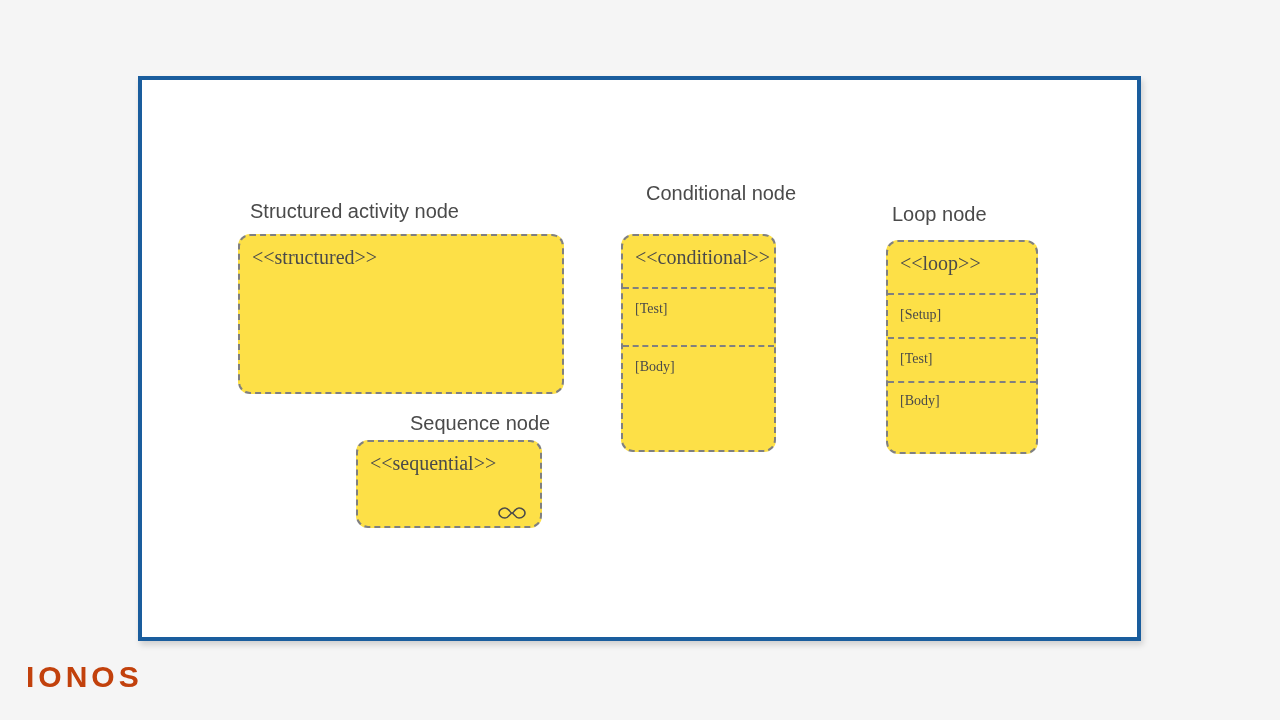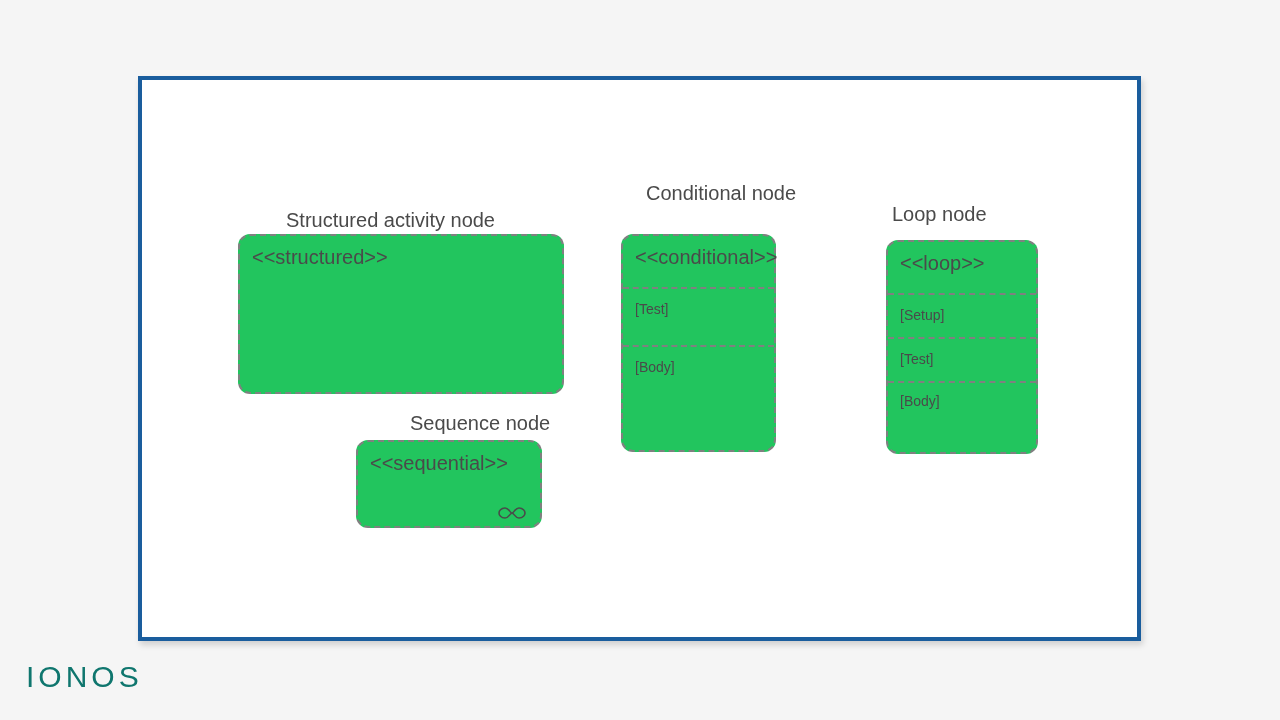--- a/index.html
+++ b/index.html
@@ -24,21 +24,22 @@
   .label {
     position: absolute;
     font-size: 20px;
     color: #4a4a4a;
     font-weight: 400;
   }
   .node {
     position: absolute;
     border: 2px dashed #808080;
     border-radius: 12px;
-    background: #22c55e;
+    background: #fde047;
+    font-family: Liberation Serif, serif;
   }
   .stereo {
     font-size: 20px;
     color: #4a4a4a;
     padding: 10px 12px 4px 12px;
   }
   .compart {
     border-top: 2px dashed #808080;
     font-size: 14px;
     color: #4a4a4a;
@@ -49,32 +50,32 @@
     position: absolute;
     right: 14px;
     bottom: 6px;
   }
   .infinity svg { display: block; }
   .logo {
     position: absolute;
     left: 26px;
     bottom: 26px;
     font-family: Arial, sans-serif;
-    font-weight: 400;
+    font-weight: 700;
     font-size: 30px;
     letter-spacing: 4px;
-    color: #0f766e;
+    color: #c2410c;
   }
 </style>
 </head>
 <body>
 
 <div class="frame">
 
-  <div class="label" style="left:108px; top:129px;margin-left:36px;">Structured activity node</div>
+  <div class="label" style="left:108px; top:120px;">Structured activity node</div>
   <div class="node" style="left:96px; top:154px; width:326px; height:160px;">
     <div class="stereo">&lt;&lt;structured&gt;&gt;</div>
   </div>
 
   <div class="label" style="left:220px; top:332px;margin-left:48px;">Sequence node</div>
   <div class="node" style="left:214px; top:360px; width:186px; height:88px;">
     <div class="stereo">&lt;&lt;sequential&gt;&gt;</div>
     <div class="infinity">
       <svg width="28" height="14" viewBox="0 0 28 14">
         <path d="M7 2 C3 2 1 5 1 7 C1 9 3 12 7 12 C11 12 12 7 14 7 C16 7 17 12 21 12 C25 12 27 9 27 7 C27 5 25 2 21 2 C17 2 16 7 14 7 C12 7 11 2 7 2 Z" fill="none" stroke="#4a4a4a" stroke-width="1.6"></path>

